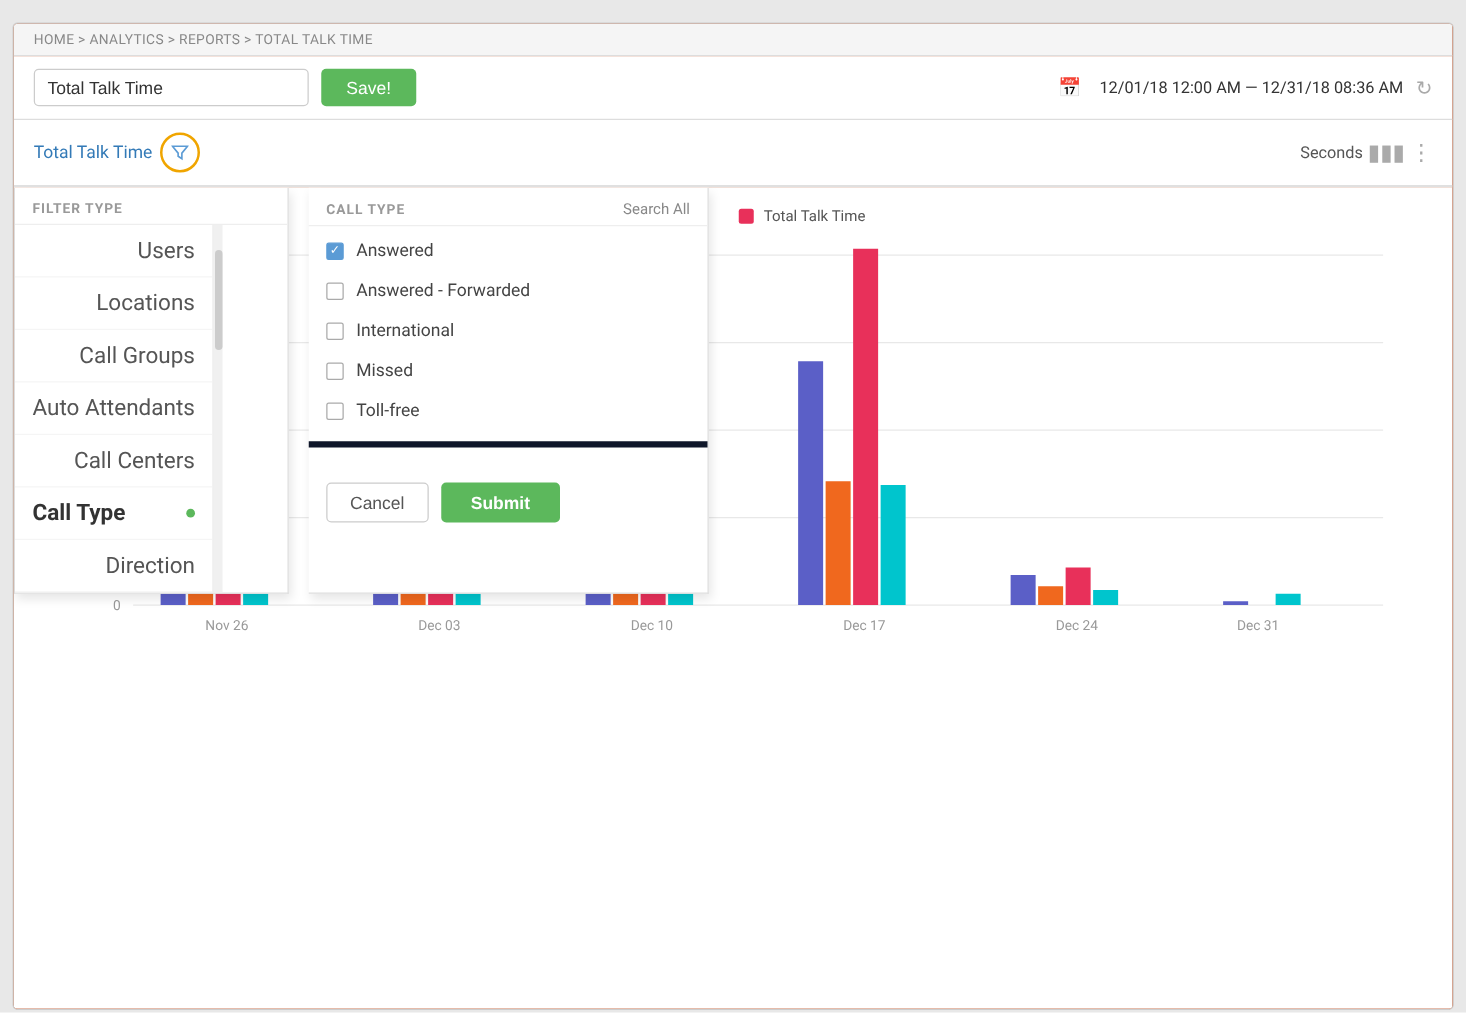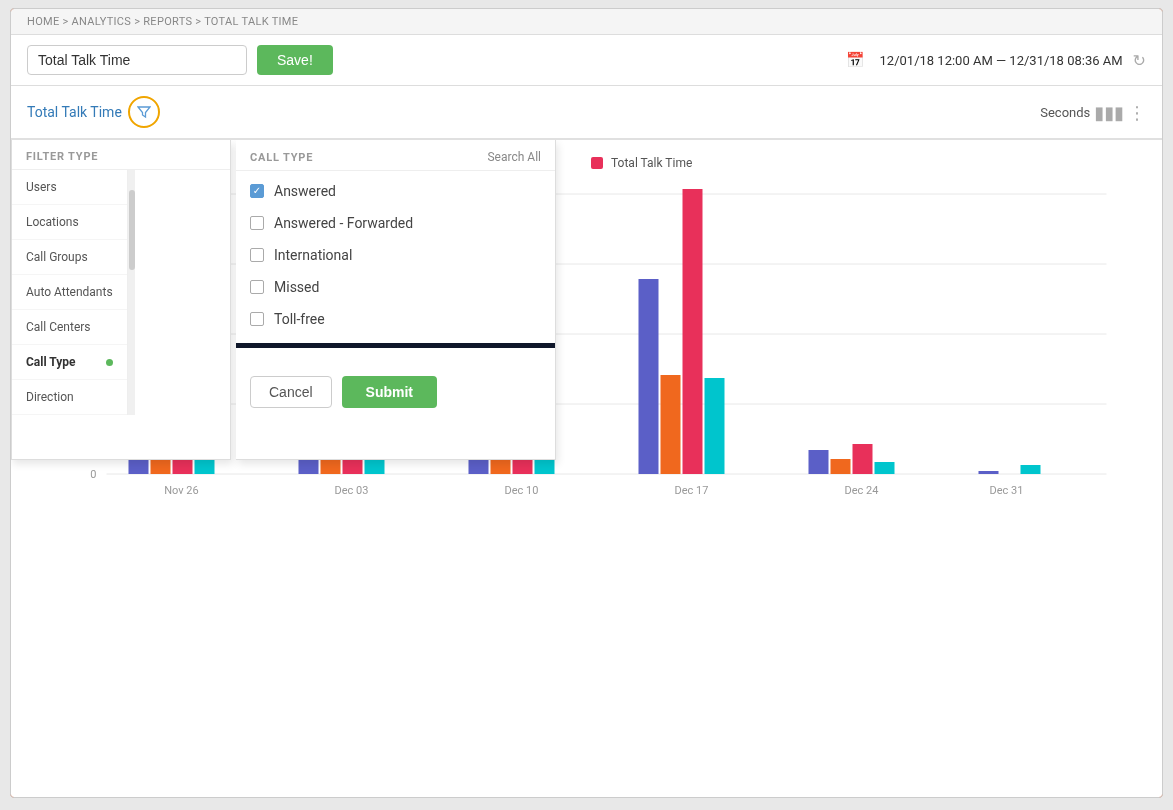--- a/index.html
+++ b/index.html
@@ -6,21 +6,21 @@
     body {
       font-family: -apple-system, BlinkMacSystemFont, 'Segoe UI', Roboto, sans-serif;
       background: #e8e8e8;
       width: 1173px;
       height: 810px;
       overflow: hidden;
     }
     .outer-wrapper {
       width: 1153px;
       height: 790px;
-      margin: 8px auto;
+      margin: 18px auto;
       background: #c2410c;
       border: 1px solid #ccc;
       border-radius: 4px;
       overflow: hidden;
       display: flex;
       flex-direction: column;
     }
     
     .breadcrumb {
       background: #f5f5f5;
@@ -120,21 +120,21 @@
       background: #fff;
     }
 
     
     .filter-overlay {
       position: absolute;
       top: 0;
       left: 0;
       z-index: 10;
       display: flex;
-      gap: 5px;
+      gap: 16px;
     }
 
     
     .filter-type-panel {
       background: #fff;
       border: 1px solid #ddd;
       border-top: none;
       width: 220px;
       min-height: 320px;
       box-shadow: 2px 4px 8px rgba(0,0,0,0.1);
@@ -146,27 +146,28 @@
       color: #999;
       letter-spacing: 0.8px;
       border-bottom: 1px solid #eee;
     }
     .filter-list {
       overflow-y: auto;
       max-height: 340px;
     }
     .filter-item {
       padding: 10px 14px;
-      font-size: 12px;
+      font-size: 18px;
       color: #555;
       cursor: pointer;
       display: flex;
       align-items: center;
       gap: 6px;
       border-bottom: 1px solid #f5f5f5;
+      justify-content: flex-end;
     }
     .filter-item.active {
       color: #333;
       font-weight: 700;
     }
     .filter-item .active-dot {
       width: 7px;
       height: 7px;
       border-radius: 50%;
       background: #5cb85c;

